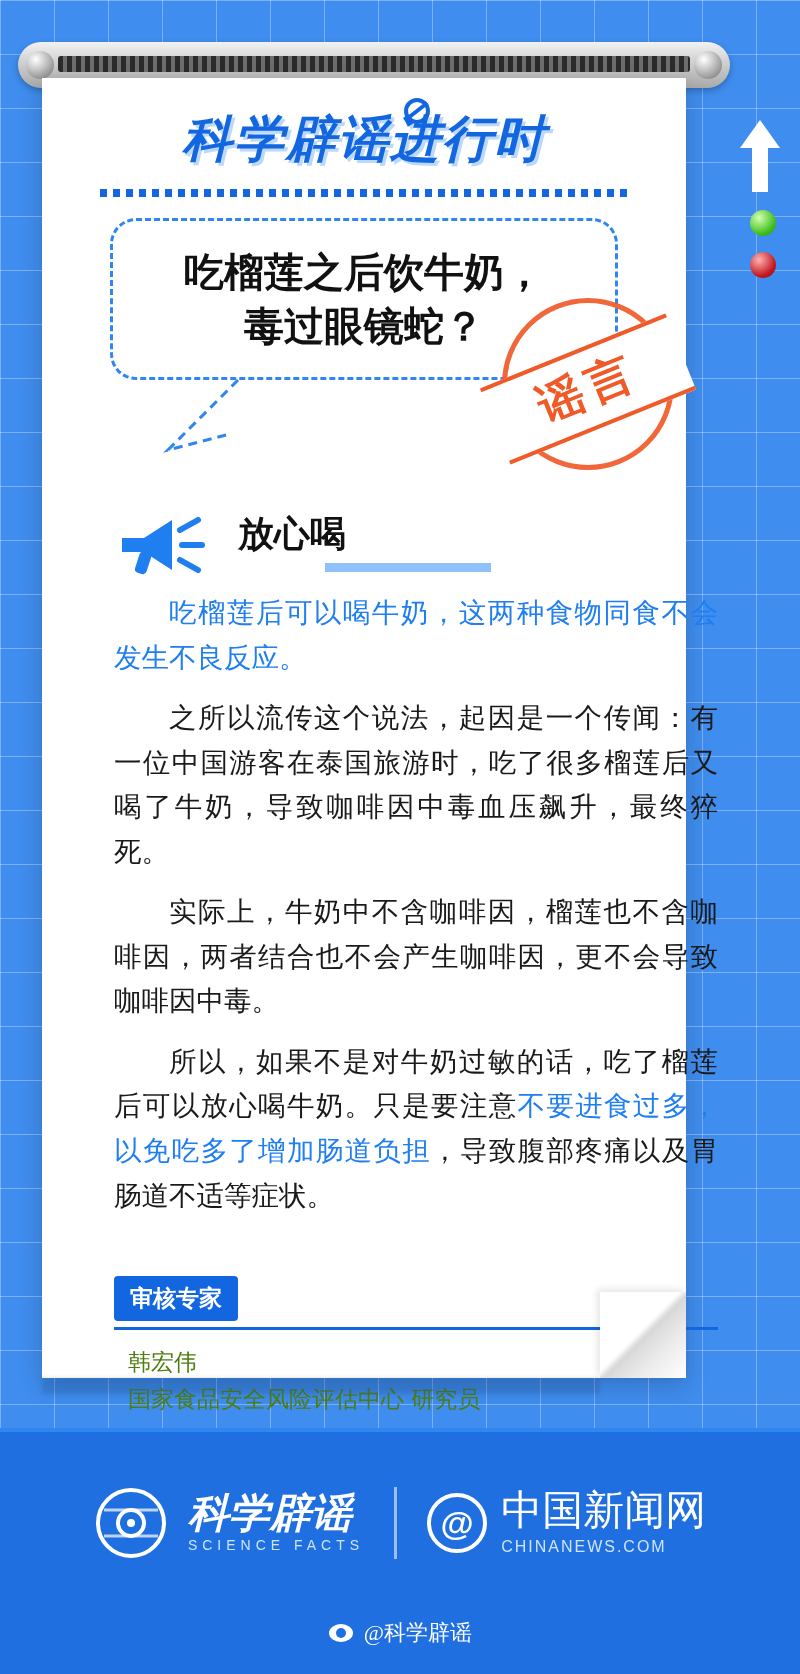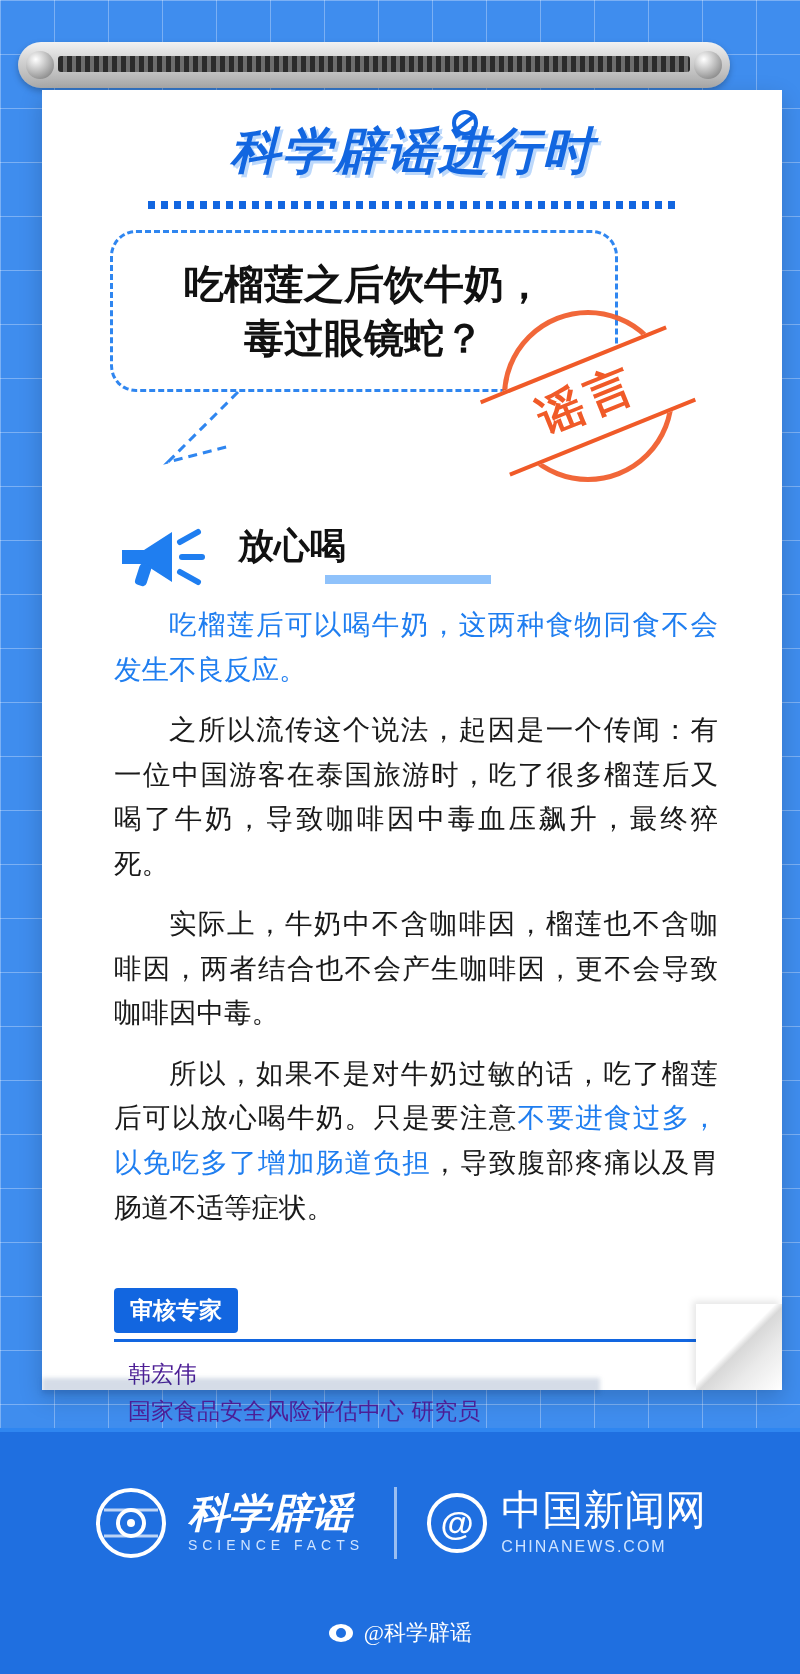--- a/index.html
+++ b/index.html
@@ -41,21 +41,21 @@
   }
   .roller-knob {
     position: absolute; top: 9px; width: 28px; height: 28px; border-radius: 50%;
     background: radial-gradient(circle at 35% 30%, #ffffff, #9a9a9a 70%, #6f6f6f);
   }
   .roller-knob.left { left: 8px; }
   .roller-knob.right { right: 8px; }
 
   
   .paper {
-    position: absolute; left: 42px; top: 90px; width: 740px; height: 1300px;
+    position: absolute; left: 42px; top: 78px; width: 644px; height: 1300px;
     background: #ffffff;
     box-shadow: 0 8px 22px rgba(0,0,0,0.18);
   }
   .paper-curl {
     position: absolute; right: 0; bottom: 0; width: 86px; height: 86px;
     background: linear-gradient(135deg, #ffffff 0%, #ffffff 46%, #d8d8d8 52%, #eaeaea 70%, #ffffff 100%);
     border-bottom-right-radius: 4px;
     box-shadow: -3px -3px 7px rgba(0,0,0,0.10);
   }
   .paper-shadow-strip {
@@ -150,21 +150,21 @@
   .expert { position: absolute; left: 72px; top: 1198px; width: 604px; }
   .expert-tag {
     display: inline-block; background: #1266e0; color: #fff;
     font-family: "DejaVu Sans", sans-serif;
     font-size: 23px; font-weight: bold; padding: 7px 16px; border-radius: 4px;
   }
   .expert-rule { margin-top: 6px; height: 3px; background: #1266e0; width: 604px; }
   .expert-name {
     margin-top: 14px;
     font-family: "DejaVu Sans", sans-serif;
-    font-size: 23px; color: #4c1d95; line-height: 1.6; padding-left: 14px;
+    font-size: 23px; color: #4d7c0f; line-height: 1.6; padding-left: 14px;
   }
 
   
   .arrow-up { position: absolute; right: 18px; top: 118px; width: 44px; height: 76px; }
   .dot { position: absolute; right: 24px; border-radius: 50%; width: 26px; height: 26px; }
   .dot.green { top: 210px; background: radial-gradient(circle at 35% 30%, #d6ffb0, #3fbf1e 65%, #2a8a14); }
   .dot.red   { top: 252px; background: radial-gradient(circle at 35% 30%, #ffb3b3, #c3181f 65%, #8c0f14); }
 
   
   .footer {

